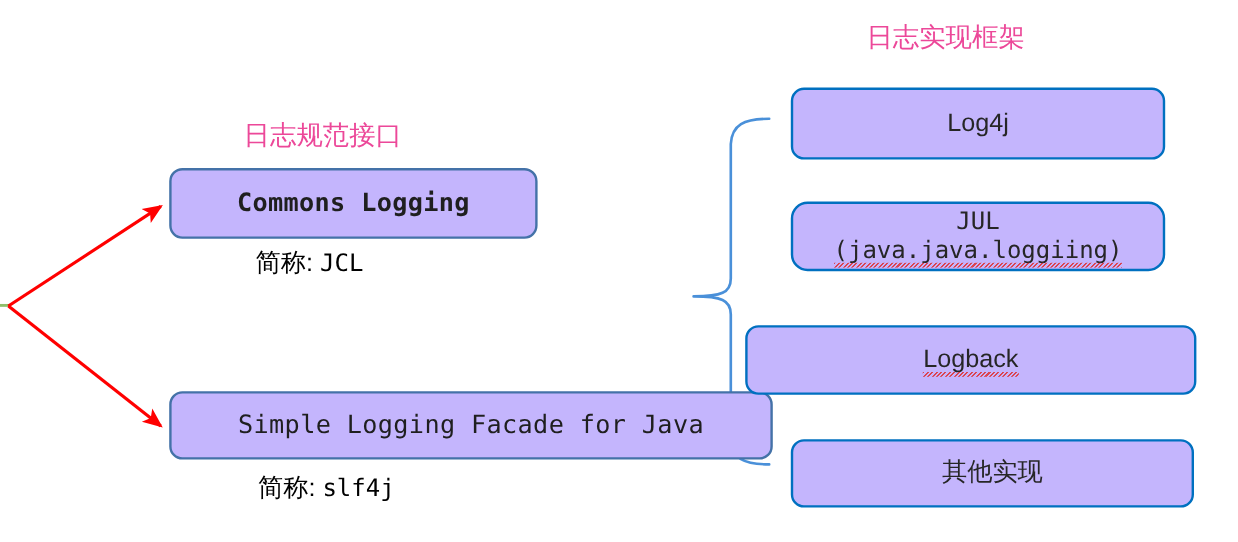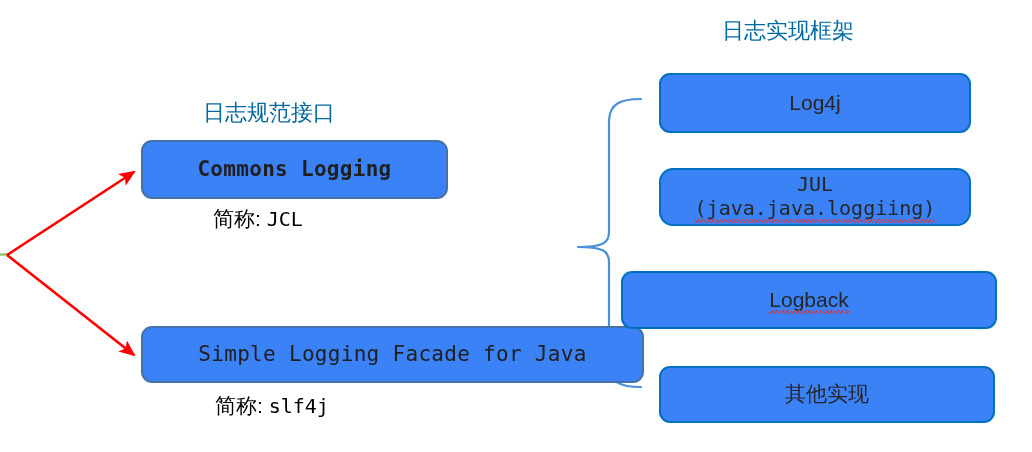--- a/index.html
+++ b/index.html
@@ -25,21 +25,21 @@
     position: absolute;
     left: 0;
     top: 0;
     width: 1032px;
     height: 452px;
     pointer-events: none;
   }
   .node {
     position: absolute;
     box-sizing: border-box;
-    background: #3b82f6;
+    background: #c4b5fd;
     display: flex;
     align-items: center;
     justify-content: center;
     text-align: center;
     line-height: 1.18;
   }
   .node.iface {
     border: 2.2px solid #4472a8;
     border-radius: 11px;
     font-family: "DejaVu Sans Mono", "Liberation Mono", monospace;
@@ -64,21 +64,21 @@
     color: #000000;
     white-space: nowrap;
   }
   .caption .mono {
     font-family: "DejaVu Sans Mono", "Liberation Mono", monospace;
     font-size: 20px;
   }
   .group-title {
     position: absolute;
     font-size: 22px;
-    color: #0369a1;
+    color: #ec4899;
     white-space: nowrap;
   }
   .jul-stack {
     display: flex;
     flex-direction: column;
     align-items: center;
     justify-content: center;
     width: 100%;
   }
   .spell {

